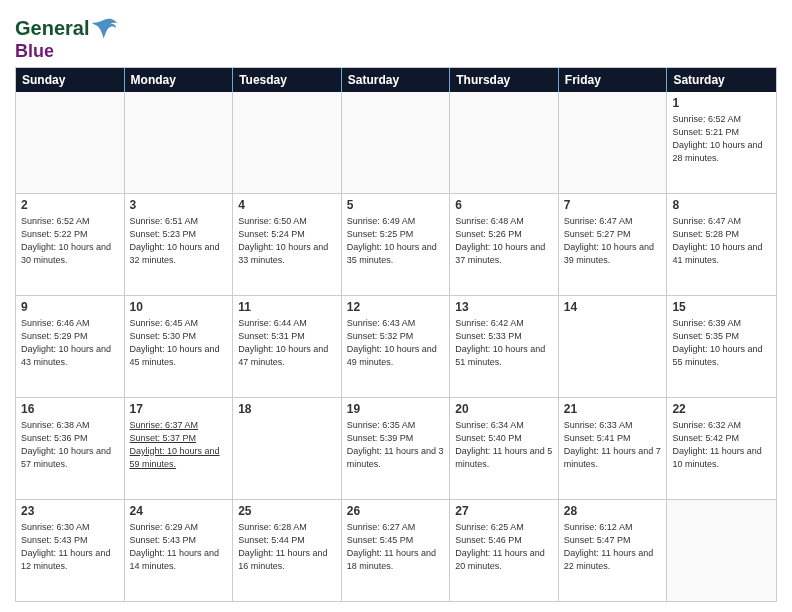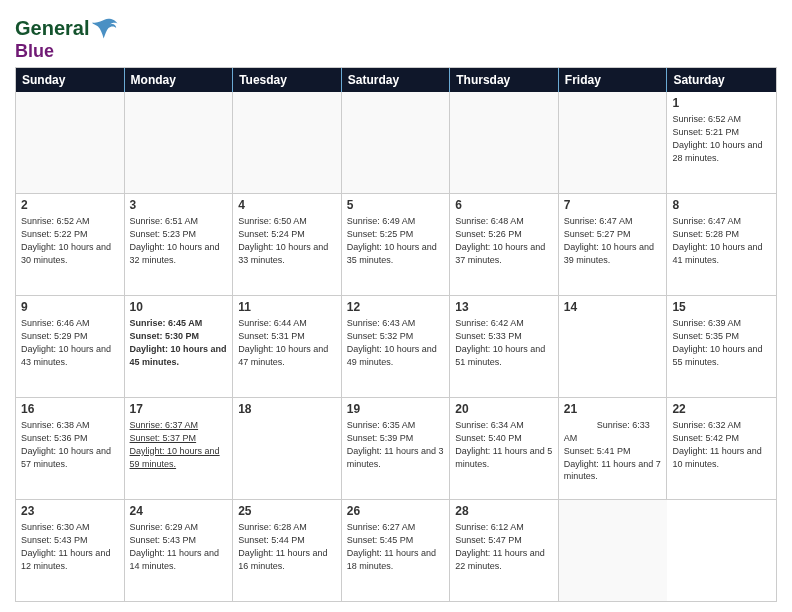--- a/index.html
+++ b/index.html
@@ -170,21 +170,21 @@
 Sunset: 5:27 PM
 Daylight: 10 hours and 39 minutes.</span></div>
           <div class="cal-cell"><span class="day-num">8</span><span class="info" style="white-space: pre-line;">Sunrise: 6:47 AM
 Sunset: 5:28 PM
 Daylight: 10 hours and 41 minutes.</span></div>
         </div>
         <div class="cal-row">
           <div class="cal-cell"><span class="day-num">9</span><span class="info" style="white-space: pre-line;">Sunrise: 6:46 AM
 Sunset: 5:29 PM
 Daylight: 10 hours and 43 minutes.</span></div>
-          <div class="cal-cell"><span class="day-num">10</span><span class="info" style="white-space: pre-line; font-weight: bold;">Sunrise: 6:45 AM
+          <div class="cal-cell"><span class="day-num">10</span><span class="info" style="white-space: pre-line;">Sunrise: 6:45 AM
 Sunset: 5:30 PM
 Daylight: 10 hours and 45 minutes.</span></div>
           <div class="cal-cell"><span class="day-num">11</span><span class="info" style="white-space: pre-line;">Sunrise: 6:44 AM
 Sunset: 5:31 PM
 Daylight: 10 hours and 47 minutes.</span></div>
           <div class="cal-cell"><span class="day-num">12</span><span class="info" style="white-space: pre-line;">Sunrise: 6:43 AM
 Sunset: 5:32 PM
 Daylight: 10 hours and 49 minutes.</span></div>
           <div class="cal-cell"><span class="day-num">13</span><span class="info" style="white-space: pre-line;">Sunrise: 6:42 AM
 Sunset: 5:33 PM
@@ -201,40 +201,43 @@
           <div class="cal-cell"><span class="day-num">17</span><span class="info" style="white-space: pre-line; text-decoration: underline;">Sunrise: 6:37 AM
 Sunset: 5:37 PM
 Daylight: 10 hours and 59 minutes.</span></div>
           <div class="cal-cell"><span class="day-num">18</span></div>
           <div class="cal-cell"><span class="day-num">19</span><span class="info" style="white-space: pre-line;">Sunrise: 6:35 AM
 Sunset: 5:39 PM
 Daylight: 11 hours and 3 minutes.</span></div>
           <div class="cal-cell"><span class="day-num">20</span><span class="info" style="white-space: pre-line;">Sunrise: 6:34 AM
 Sunset: 5:40 PM
 Daylight: 11 hours and 5 minutes.</span></div>
-          <div class="cal-cell"><span class="day-num">21</span><span class="info" style="white-space: pre-line; margin-left: 33px;">Sunrise: 6:33 AM
+          <div class="cal-cell"><span class="day-num">21</span><span class="info" style="white-space: pre-line;">Sunrise: 6:33 AM
 Sunset: 5:41 PM
 Daylight: 11 hours and 7 minutes.</span></div>
           <div class="cal-cell"><span class="day-num">22</span><span class="info" style="white-space: pre-line;">Sunrise: 6:32 AM
 Sunset: 5:42 PM
 Daylight: 11 hours and 10 minutes.</span></div>
         </div>
         <div class="cal-row">
           <div class="cal-cell"><span class="day-num">23</span><span class="info" style="white-space: pre-line;">Sunrise: 6:30 AM
 Sunset: 5:43 PM
 Daylight: 11 hours and 12 minutes.</span></div>
           <div class="cal-cell"><span class="day-num">24</span><span class="info" style="white-space: pre-line;">Sunrise: 6:29 AM
 Sunset: 5:43 PM
 Daylight: 11 hours and 14 minutes.</span></div>
           <div class="cal-cell"><span class="day-num">25</span><span class="info" style="white-space: pre-line;">Sunrise: 6:28 AM
 Sunset: 5:44 PM
 Daylight: 11 hours and 16 minutes.</span></div>
           <div class="cal-cell"><span class="day-num">26</span><span class="info" style="white-space: pre-line;">Sunrise: 6:27 AM
 Sunset: 5:45 PM
 Daylight: 11 hours and 18 minutes.</span></div>
+          <div class="cal-cell"><span class="day-num">27</span><span class="info" style="white-space: pre-line;">Sunrise: 6:25 AM
+Sunset: 5:46 PM
+Daylight: 11 hours and 20 minutes.</span></div>
           <div class="cal-cell"><span class="day-num">28</span><span class="info" style="white-space: pre-line;">Sunrise: 6:12 AM
 Sunset: 5:47 PM
 Daylight: 11 hours and 22 minutes.</span></div>
           <div class="cal-cell empty"></div>
         </div>
       </div>
   </div>
 </div>
 
 </body></html>

